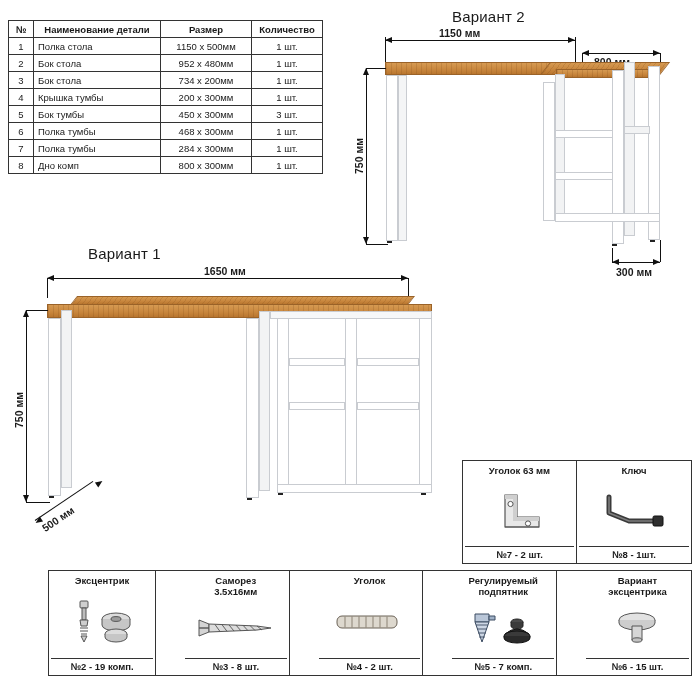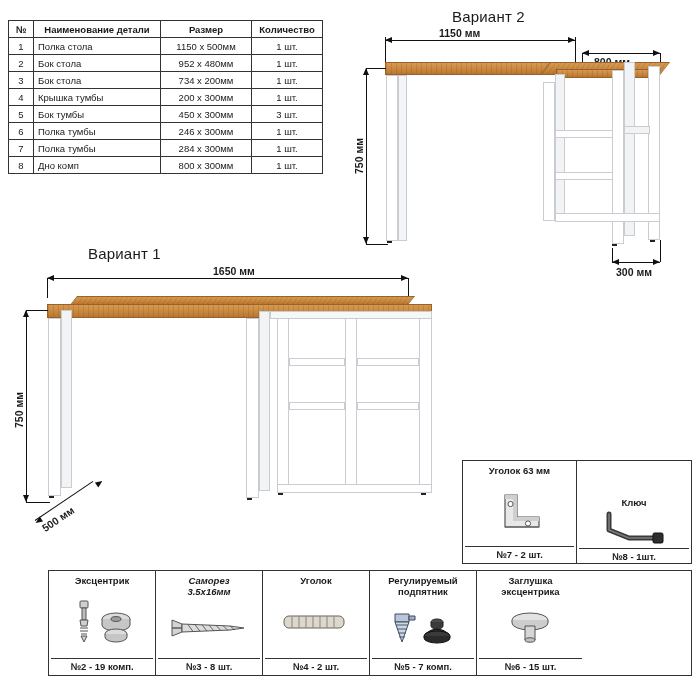--- a/index.html
+++ b/index.html
@@ -102,20 +102,21 @@
   .arr-right { border-top: 3.5px solid transparent; border-bottom: 3.5px solid transparent; border-left: 7px solid #111; }
   .arr-up    { border-left: 3.5px solid transparent; border-right: 3.5px solid transparent; border-bottom: 7px solid #111; }
   .arr-down  { border-left: 3.5px solid transparent; border-right: 3.5px solid transparent; border-top: 7px solid #111; }
 
   
   .hw-grid {
     position: absolute;
     border: 1px solid #333;
     box-sizing: border-box;
     display: flex;
+    justify-content: space-between;
   }
   .hw-cell {
     border-right: 1px solid #333;
     box-sizing: border-box;
     display: flex;
     flex-direction: column;
     align-items: center;
     justify-content: space-between;
     padding: 4px 2px 3px 2px;
   }
@@ -189,21 +190,21 @@
     </tr>
     <tr>
       <td class="col-num">5</td>
       <td class="col-name">Бок тумбы</td>
       <td class="col-size">450 х 300мм</td>
       <td class="col-qty">3 шт.</td>
     </tr>
     <tr>
       <td class="col-num">6</td>
       <td class="col-name">Полка тумбы</td>
-      <td class="col-size">246 х 300мм</td>
+      <td class="col-size">468 х 300мм</td>
       <td class="col-qty">1 шт.</td>
     </tr>
     <tr>
       <td class="col-num">7</td>
       <td class="col-name">Полка тумбы</td>
       <td class="col-size">284 х 300мм</td>
       <td class="col-qty">1 шт.</td>
     </tr>
     <tr>
       <td class="col-num">8</td>
@@ -275,21 +276,21 @@
 
 <div class="variant-title" id="v1-title">Вариант 1</div>
 
 <div>
 
   <div class="dim-line dim-h" style="left:47px; top:278px; width:361px;"></div>
   <div class="arrow arr-left" style="left:47px; top:274.5px;"></div>
   <div class="arrow arr-right" style="left:401px; top:274.5px;"></div>
   <div class="dim-line dim-v" style="left:47px; top:278px; height:20px;"></div>
   <div class="dim-line dim-v" style="left:408px; top:278px; height:22px;"></div>
-  <div class="dim-label" style="left:211px; top:265px;">1650 мм</div>
+  <div class="dim-label" style="left:202px; top:265px;">1650 мм</div>
 
   <div class="wood" style="left:70px; top:296px; width:338px; height:9px; transform: skewX(-38deg); transform-origin: left bottom;"></div>
   <div class="wood" style="left:47px; top:304px; width:385px; height:14px;"></div>
 
   <div class="panel" style="left:48px; top:318px; width:13px; height:178px;"></div>
   <div class="panel" style="left:61px; top:310px; width:11px; height:178px; background:#f2f3f4;"></div>
 
   <div class="panel" style="left:246px; top:318px; width:13px; height:180px;"></div>
   <div class="panel" style="left:259px; top:311px; width:11px; height:180px; background:#f2f3f4;"></div>
 
@@ -331,21 +332,21 @@
         <polygon points="8,4 20,4 20,26 42,26 42,36 8,36" fill="#e8e8e8" stroke="#555" stroke-width="1.2"></polygon>
         <polygon points="8,4 20,4 20,26 42,26 42,30 16,30 16,8 8,8" fill="#cfcfcf" stroke="none"></polygon>
         <circle cx="13.5" cy="13" r="2.6" fill="#fff" stroke="#555" stroke-width="1"></circle>
         <circle cx="31" cy="32.5" r="2.6" fill="#fff" stroke="#555" stroke-width="1"></circle>
         <line x1="8" y1="36" x2="42" y2="36" stroke="#555" stroke-width="1.2"></line>
       </svg>
     </div>
     <div class="hw-qty">№7 - 2 шт.</div>
   </div>
 
-  <div class="hw-cell" style="width:50%;margin-top:32px;">
+  <div class="hw-cell" style="width:50%;">
     <div class="hw-title">Ключ</div>
     <div class="hw-icon">
       <svg width="70" height="40" viewBox="0 0 70 40">
         <path d="M10 6 L10 22 L30 30 L58 30" fill="none" stroke="#3a3a3a" stroke-width="5" stroke-linejoin="round" stroke-linecap="round"></path>
         <path d="M10 6 L10 22 L30 30 L58 30" fill="none" stroke="#7d7d7d" stroke-width="1.6" stroke-linejoin="round" stroke-linecap="round"></path>
         <rect x="54" y="25" width="10" height="10" rx="1.5" fill="#2f2f2f" stroke="#111" stroke-width="1"></rect>
       </svg>
     </div>
     <div class="hw-qty">№8 - 1шт.</div>
   </div>
@@ -373,21 +374,21 @@
         <path d="M40 22 v6 a14 6 0 0 0 28 0 v-6" fill="#c6c6c6" stroke="#555" stroke-width="1"></path>
         <ellipse cx="54" cy="22" rx="5" ry="2.4" fill="#9c9c9c" stroke="#555" stroke-width="1"></ellipse>
         <ellipse cx="54" cy="37" rx="11" ry="5" fill="#dcdcdc" stroke="#555" stroke-width="1"></ellipse>
         <path d="M43 37 v3 a11 5 0 0 0 22 0 v-3" fill="#c6c6c6" stroke="#555" stroke-width="1"></path>
       </svg>
     </div>
     <div class="hw-qty">№2 - 19 комп.</div>
   </div>
 
   <div class="hw-cell" style="width:16.666%;">
-    <div class="hw-title" style="white-space:pre-line;font-style:italic;">Саморез
+    <div class="hw-title" style="white-space:pre-line;">Саморез
 3.5х16мм</div>
     <div class="hw-icon">
       <svg width="86" height="24" viewBox="0 0 86 24">
         <path d="M6 4 L6 20 L16 16 L16 8 Z" fill="#d4d4d4" stroke="#555" stroke-width="1"></path>
         <line x1="6" y1="12" x2="16" y2="12" stroke="#555" stroke-width="1.4"></line>
         <path d="M16 8 L64 10 L78 12 L64 14 L16 16 Z" fill="#dcdcdc" stroke="#555" stroke-width="1"></path>
         <g stroke="#555" stroke-width="0.9">
           <line x1="22" y1="8.5" x2="27" y2="15.5"></line>
             <line x1="29" y1="8.7" x2="34" y2="15.3"></line>
           <line x1="36" y1="8.9" x2="41" y2="15.1"></line>
@@ -440,21 +441,21 @@
         <path d="M48 16 v4 a6 3 0 0 0 12 0 v-4" fill="#3b3b3b" stroke="#222" stroke-width="1"></path>
         <path d="M42 28 q12 -10 24 0 q-12 8 -24 0 z" fill="#2f2f2f" stroke="#111" stroke-width="1"></path>
         <ellipse cx="54" cy="30" rx="13" ry="5" fill="#3a3a3a" stroke="#111" stroke-width="1"></ellipse>
         <path d="M41 30 v2 a13 5 0 0 0 26 0 v-2" fill="#2a2a2a" stroke="#111" stroke-width="1"></path>
       </svg>
     </div>
     <div class="hw-qty">№5 - 7 комп.</div>
   </div>
 
   <div class="hw-cell" style="width:16.666%;">
-    <div class="hw-title" style="white-space:pre-line;">Заглушка
+    <div class="hw-title" style="white-space:pre-line;">Вариант
 эксцентрика</div>
     <div class="hw-icon">
       <svg width="70" height="42" viewBox="0 0 70 42">
         <ellipse cx="35" cy="13" rx="18" ry="7" fill="#e2e2e2" stroke="#555" stroke-width="1"></ellipse>
         <path d="M17 13 v3 a18 7 0 0 0 36 0 v-3" fill="#cdcdcd" stroke="#555" stroke-width="1"></path>
         <path d="M30 19 h10 v14 h-10 z" fill="#d6d6d6" stroke="#555" stroke-width="1"></path>
         <ellipse cx="35" cy="33" rx="5" ry="2.2" fill="#c2c2c2" stroke="#555" stroke-width="1"></ellipse>
       </svg>
     </div>
     <div class="hw-qty">№6 - 15 шт.</div>

